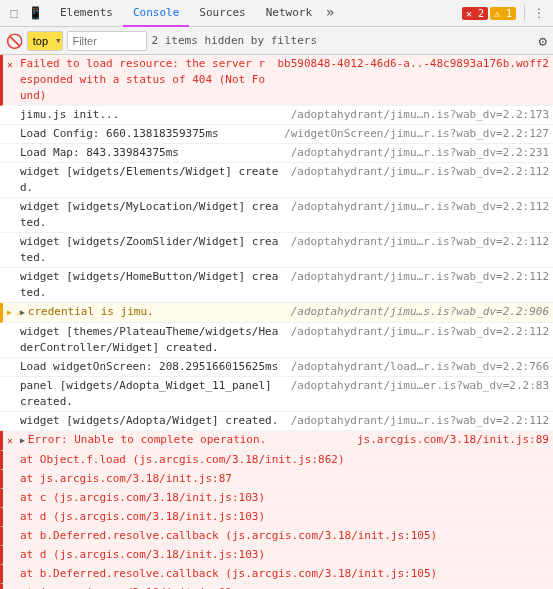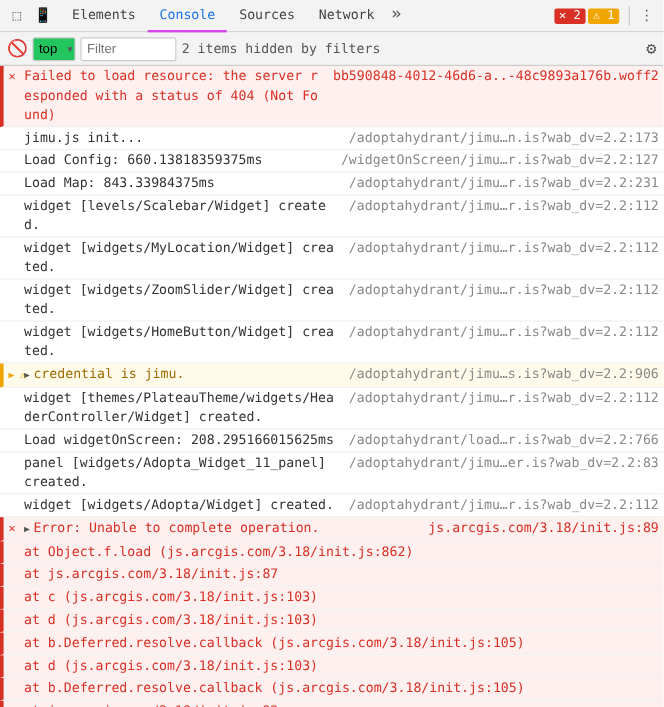--- a/index.html
+++ b/index.html
@@ -98,28 +98,29 @@
       padding: 0 6px;
       gap: 4px;
     }
     .filter-bar .no-entry {
       font-size: 14px;
       color: #555;
       cursor: pointer;
     }
     .top-select {
       font-size: 11px;
-      background: #22c55e;
+      background: #fde047;
       border: 1px solid #ccc;
       border-radius: 2px;
       padding: 2px 14px 2px 4px;
       cursor: pointer;
       height: 20px;
       appearance: none;
       position: relative;
+      text-align: center;
     }
     .select-wrapper {
       position: relative;
       display: inline-flex;
       align-items: center;
     }
     .select-wrapper::after {
       content: '▼';
       font-size: 7px;
       position: absolute;
@@ -268,39 +269,39 @@
     </div>
     <div class="log-row">
       <span class="log-message">Load Config: 660.13818359375ms</span>
       <span class="log-source">/widgetOnScreen/jimu…r.is?wab_dv=2.2:127</span>
     </div>
     <div class="log-row">
       <span class="log-message">Load Map: 843.33984375ms</span>
       <span class="log-source">/adoptahydrant/jimu…r.is?wab_dv=2.2:231</span>
     </div>
     <div class="log-row">
-      <span class="log-message">widget [levels/Scalebar/Widget] created.</span>
+      <span class="log-message">widget [widgets/Elements/Widget] created.</span>
       <span class="log-source">/adoptahydrant/jimu…r.is?wab_dv=2.2:112</span>
     </div>
     <div class="log-row">
       <span class="log-message">widget [widgets/MyLocation/Widget] created.</span>
       <span class="log-source">/adoptahydrant/jimu…r.is?wab_dv=2.2:112</span>
     </div>
     <div class="log-row">
       <span class="log-message">widget [widgets/ZoomSlider/Widget] created.</span>
       <span class="log-source">/adoptahydrant/jimu…r.is?wab_dv=2.2:112</span>
     </div>
     <div class="log-row">
       <span class="log-message">widget [widgets/HomeButton/Widget] created.</span>
       <span class="log-source">/adoptahydrant/jimu…r.is?wab_dv=2.2:112</span>
     </div>
     <div class="log-row warning-row">
       <span class="row-icon warning triangle">▶ ⚠</span>
       <span class="log-message warning-text expandable">credential is jimu.</span>
-      <span class="log-source" style="color:#888;">/adoptahydrant/jimu…s.is?wab_dv=2.2:906</span>
+      <span class="log-source" style="color:#888;font-style:italic;">/adoptahydrant/jimu…s.is?wab_dv=2.2:906</span>
     </div>
     <div class="log-row">
       <span class="log-message">widget [themes/PlateauTheme/widgets/HeaderController/Widget] created.</span>
       <span class="log-source">/adoptahydrant/jimu…r.is?wab_dv=2.2:112</span>
     </div>
     <div class="log-row">
       <span class="log-message">Load widgetOnScreen: 208.295166015625ms</span>
       <span class="log-source">/adoptahydrant/load…r.is?wab_dv=2.2:766</span>
     </div>
     <div class="log-row">

